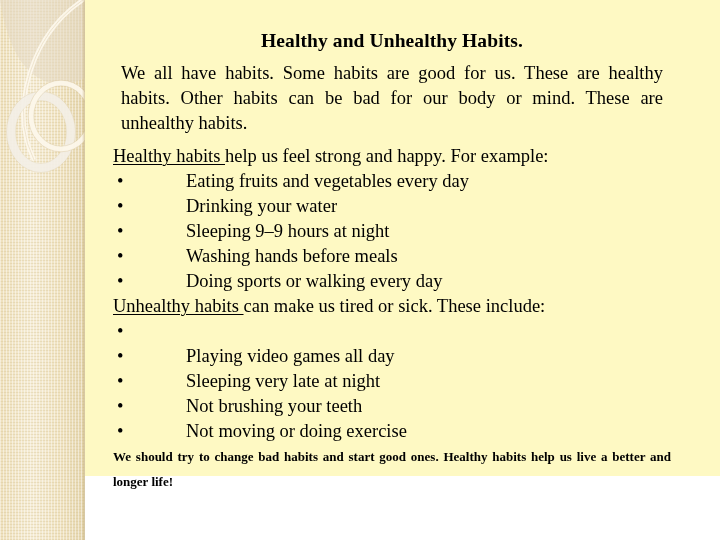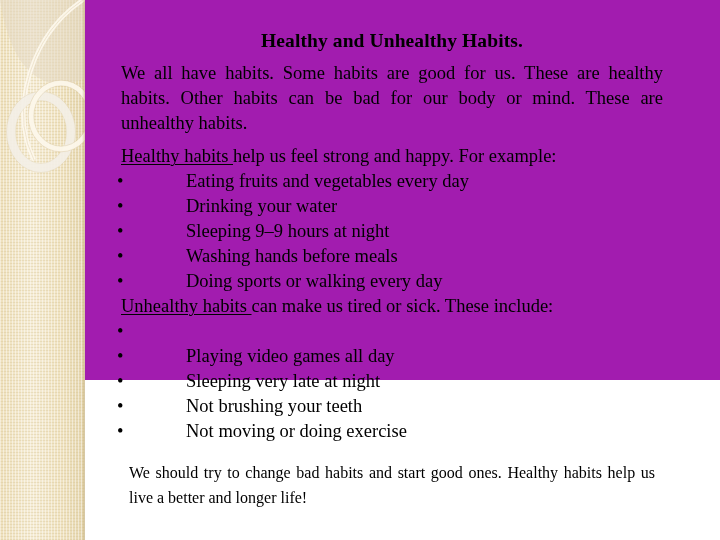--- a/index.html
+++ b/index.html
@@ -10,22 +10,22 @@
   body {
     width: 720px;
     height: 540px;
     overflow: hidden;
     font-family: "Liberation Serif", "DejaVu Serif", serif;
   }
 
   #slide {
     position: relative;
     width: 720px;
-    height: 380px;
-    background: #a21caf;
+    height: 476px;
+    background: #fef9c3;
   }
 
   
   #sidebar {
     position: absolute;
     left: 0;
     top: 0;
     width: 85px;
     height: 540px;
     overflow: hidden;
@@ -75,40 +75,40 @@
     text-align: justify;
     text-justify: inter-word;
     font-size: 18.5px;
     line-height: 25px;
     color: #000000;
     margin: 8px;
   }
   .para-last {
     text-align: justify;
     text-justify: inter-word;
-    font-size: 16px;
-    line-height: 25px;
-    color: #000000;
-    margin: 16px;
+    font-size: 13px;
+    line-height: 25px;
+    color: #000000;
+    margin: 0;
+    font-weight: bold;
   }
 
   .lead {
     text-align: left;
     font-size: 18.5px;
     line-height: 25px;
     color: #000000;
     margin: 0;
     white-space: pre-wrap;
   }
   .lead .u {
     text-decoration: underline;
     text-decoration-thickness: 1px;
     text-underline-offset: 2px;
     white-space: pre;
-    margin-left: 8px;
   }
 
   ul.bullets {
     list-style: none;
     margin: 0;
     padding: 0;
   }
   ul.bullets li {
     font-size: 18.5px;
     line-height: 25px;

